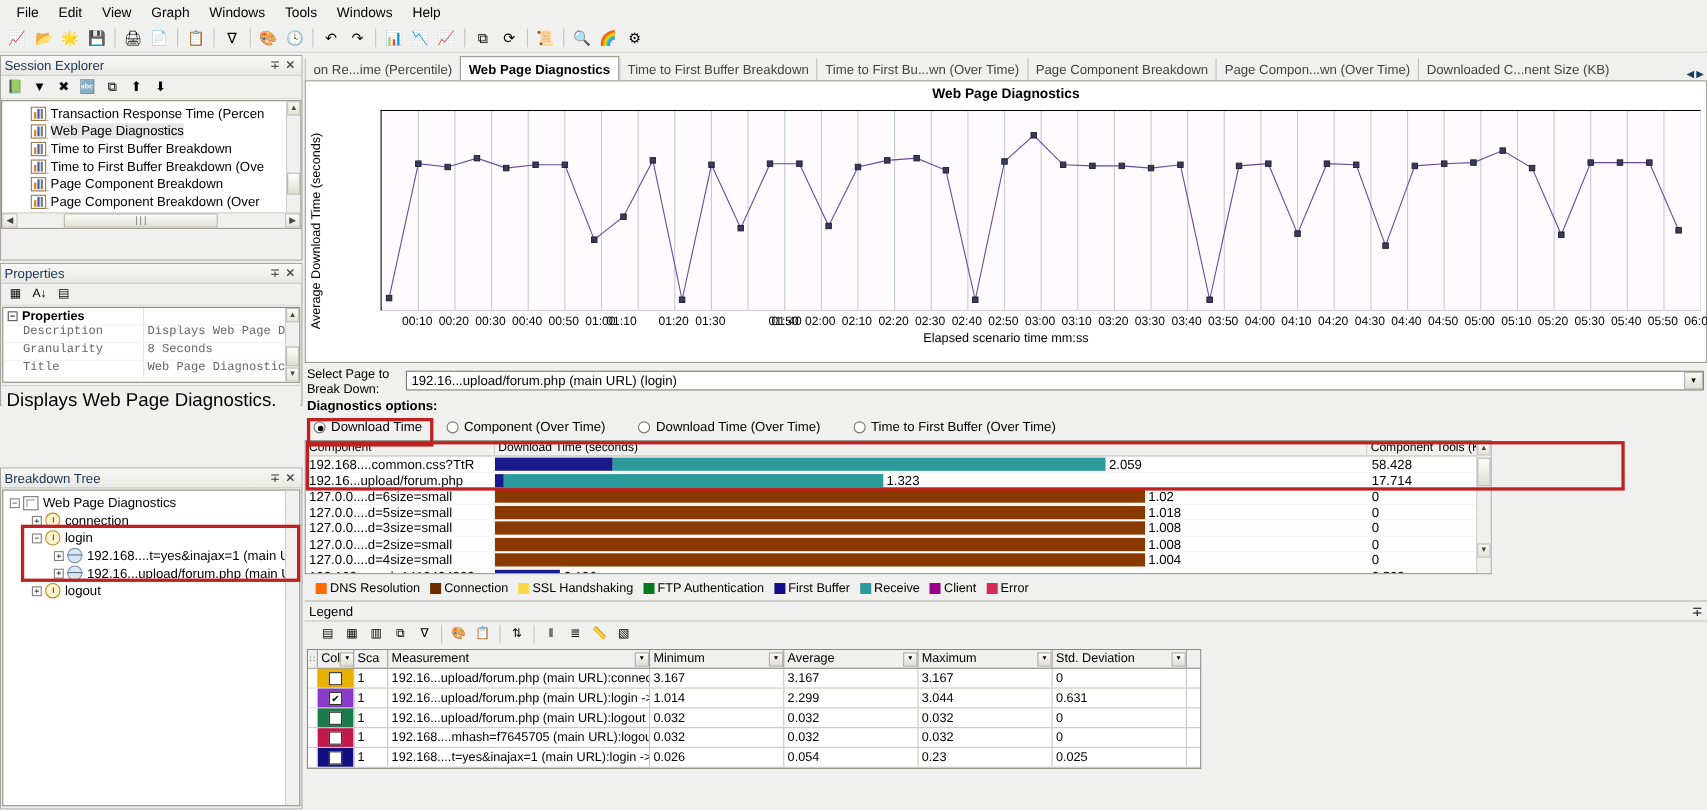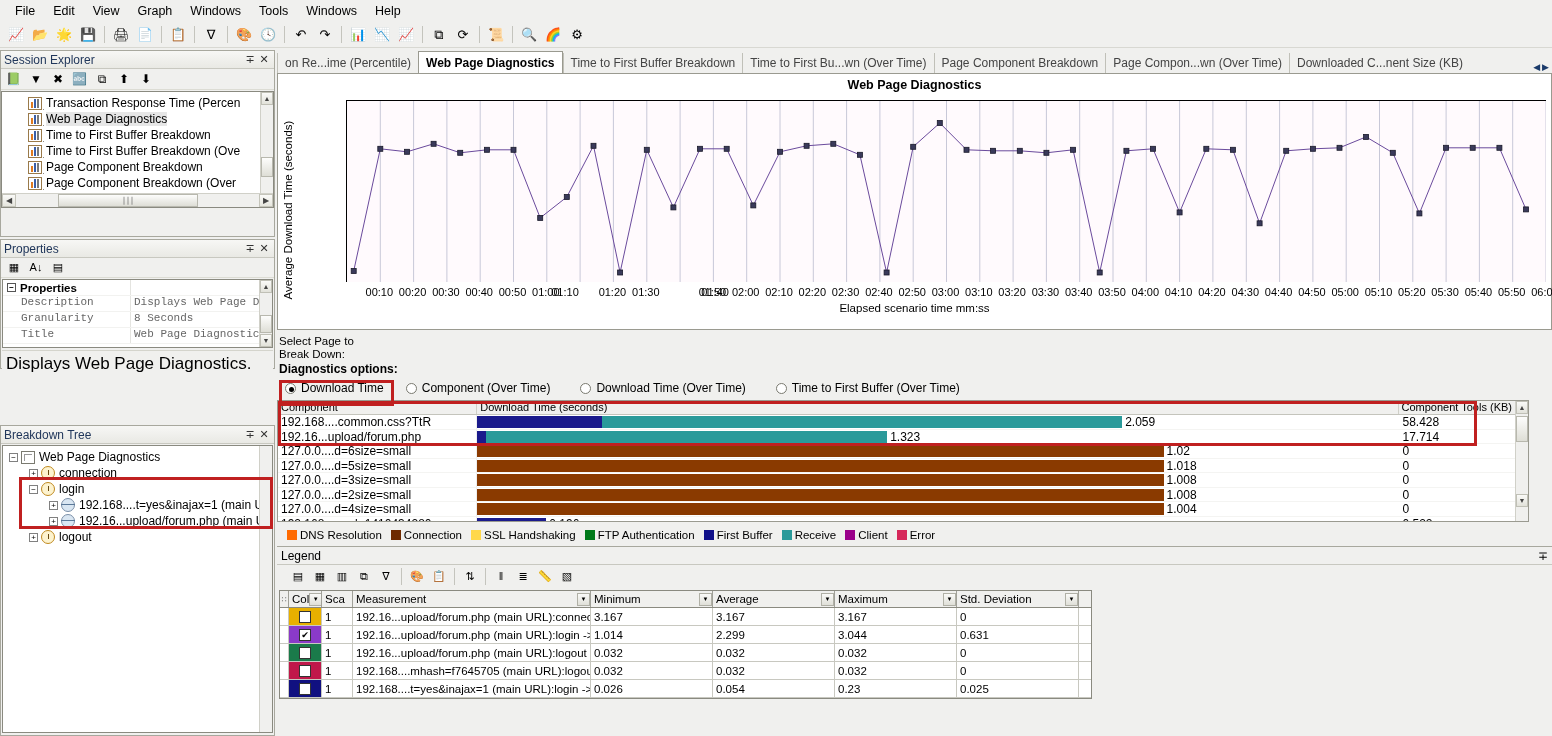--- a/index.html
+++ b/index.html
@@ -205,21 +205,21 @@
     align-items: center; }
   .radio-item { display: flex; align-items: center; font-size: 12px;
     margin-right: 0px; padding: 3px 6px; }
   .rdot { width: 11px; height: 11px; border-radius: 50%;
     border: 1px solid #7a7a70; background: #fff; margin-right: 5px;
     position: relative; flex: 0 0 auto; }
   .rdot.on::after { content:""; position:absolute; left:3px; top:3px;
     width:5px; height:5px; border-radius:50%; background:#000; }
 
   
-  #compGrid { position: absolute; left: 0; top: 350px; width: 1252px;
+  #compGrid { position: absolute; left: 0; top: 350px; width: 1079px;
     height: 122px; background: #fff; border: 1px solid #9a9a90; }
   #cgHdr { display: flex; height: 14px; background: #f0f0ee;
     border-bottom: 1px solid #c4c4bc; font-size: 11px; }
   #cgHdr .ch { border-right: 1px solid #d0d0c8; padding-left: 3px;
     overflow: hidden; white-space: nowrap; }
   .cg-rows { position: relative; height: 106px; overflow: hidden; }
   .cgrow { display: flex; height: 14.5px; font-size: 12px;
     border-bottom: 1px solid #f4f4f2; }
   .cgrow .name { width: 200px; padding-left: 3px; overflow: hidden;
     white-space: nowrap; border-right: 1px solid #eee; }
@@ -618,20 +618,24 @@
           <div class="xt" style="left: 1199px;">06:00</div>
         </div>
       <div id="xaxis-title">Elapsed scenario time mm:ss</div>
     </div>
 
     <div id="pageSelect">
       <div id="psLabel">
         <div>Select Page to</div>
         <div>Break Down:</div>
       </div>
+      <div id="psCombo">
+        <div class="val">192.16...upload/forum.php (main URL) (login)</div>
+        <div class="arrow">▼</div>
+      </div>
     </div>
 
     <div id="diagOpts">
       <div id="diagOptsLabel">Diagnostics options:</div>
       <div class="radios" id="diagRadios">
           <div class="radio-item">
             <span class="rdot on"></span>
             <span>Download Time</span>
           </div>
           <div class="radio-item" style="margin-left: 10px;">

